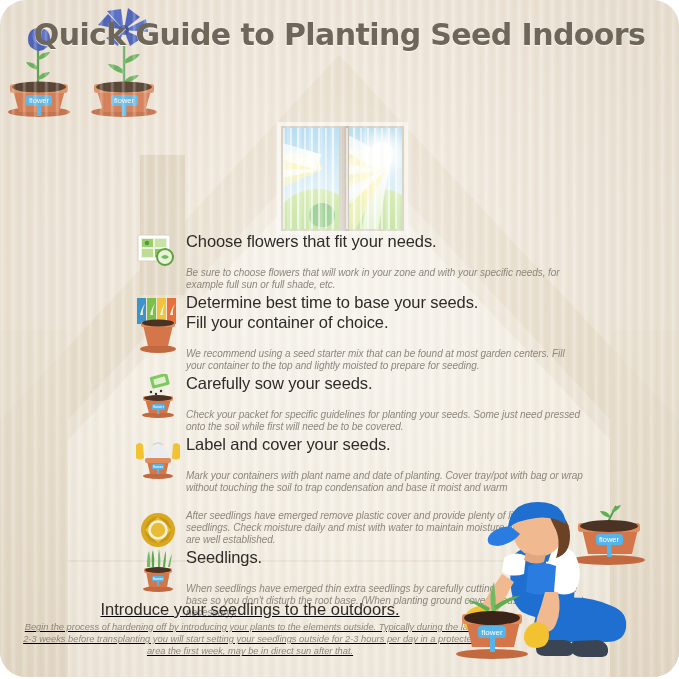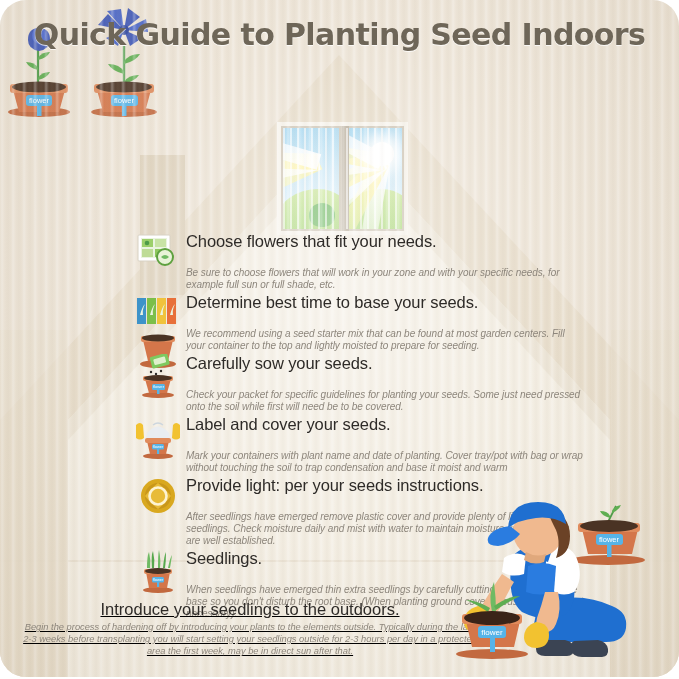--- a/index.html
+++ b/index.html
@@ -317,20 +317,21 @@
       <h3>Determine best time to base your seeds.</h3>
     </div>
 
     <div class="step">
       <svg class="icon" viewBox="0 0 48 44">
         <ellipse cx="24" cy="36" rx="18" ry="4" fill="#c2693f"></ellipse>
         <path d="M9 12 L39 12 L34 33 L14 33 Z" fill="#d4764a"></path>
         <rect x="7" y="8" width="34" height="6" rx="2" fill="#e08b5c"></rect>
         <ellipse cx="24" cy="10" rx="16" ry="3.4" fill="#4a3324"></ellipse>
       </svg>
+      <h3>Fill your container of choice.</h3>
       <p>We recommend using a seed starter mix that can be found at most garden centers. Fill your container to the top and lightly moisted to prepare for seeding.</p>
     </div>
 
     <div class="step">
       <svg class="icon" viewBox="0 0 48 44">
         <g transform="translate(13,0) rotate(-15 12 8)">
           <rect x="4" y="1" width="18" height="12" rx="1.5" fill="#7ec95f"></rect>
           <rect x="7" y="4" width="12" height="6" rx="1" fill="#dff0cc"></rect>
         </g>
         <circle cx="17" cy="18" r="1.2" fill="#2e2b28"></circle>
@@ -366,21 +367,20 @@
     </div>
 
     <div class="step">
       <svg class="icon" viewBox="0 0 48 44">
         <circle cx="24" cy="20" r="17" fill="#d9a81f"></circle>
         <circle cx="24" cy="20" r="13" fill="#c9971b"></circle>
         <path d="M24 7 L31 13 L37 20 L31 27 L24 33 L17 27 L11 20 L17 13 Z" fill="#e8bb38"></path>
         <circle cx="24" cy="20" r="8.5" fill="none" stroke="#fdf3d2" stroke-width="2.6"></circle>
         <circle cx="24" cy="20" r="6" fill="#e8bb38"></circle>
       </svg>
-      <h3>Provide light: per your seeds instructions.</h3>
       <p>After seedlings have emerged remove plastic cover and provide plenty of light for your seedlings. Check moisture daily and mist with water to maintain moisture until seedlings are well established.</p>
     </div>
 
     <div class="step">
       <svg class="icon" viewBox="0 0 48 44">
         <path d="M13 19 q0 -12 2 -16 q2 8 1 16z" fill="#6fba63"></path>
         <path d="M18 19 q-1 -13 1 -17 q2 9 1 17z" fill="#57a84d"></path>
         <path d="M24 19 q0 -14 1 -18 q2 10 1 18z" fill="#6fba63"></path>
         <path d="M29 19 q1 -12 3 -16 q0 9 -1 16z" fill="#57a84d"></path>
         <path d="M34 19 q2 -10 4 -13 q-1 7 -2 13z" fill="#6fba63"></path>

